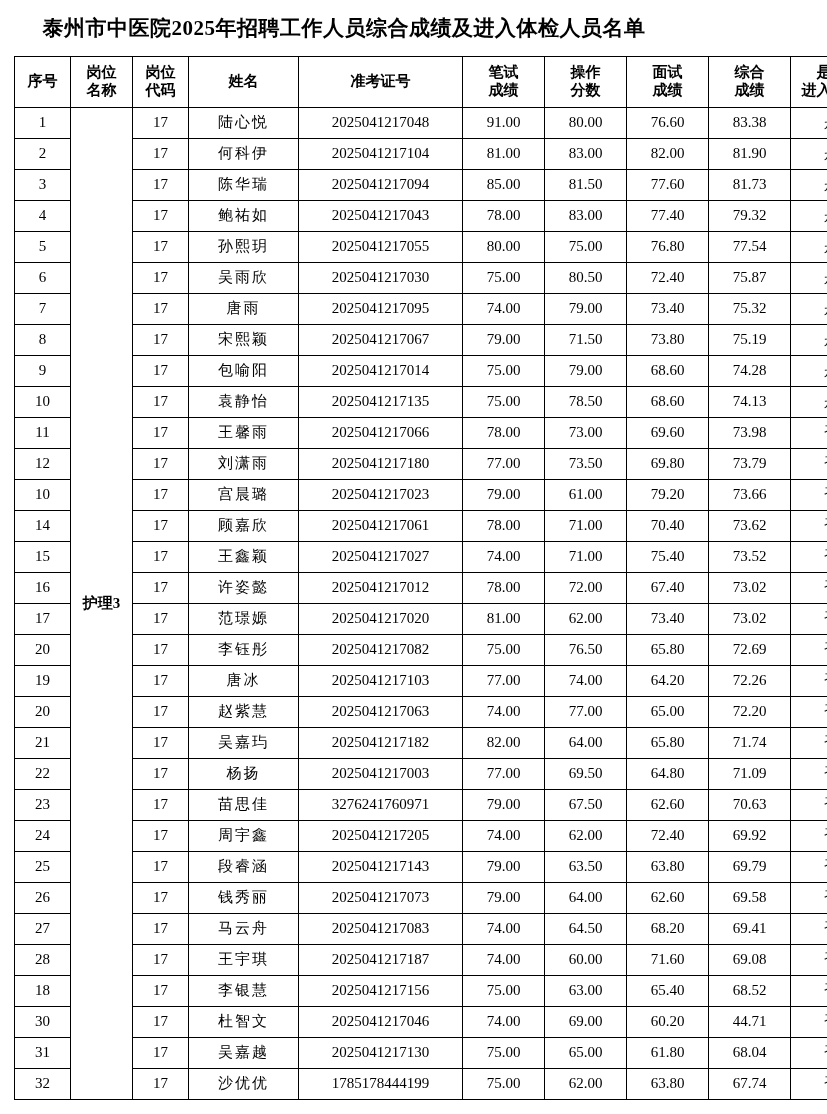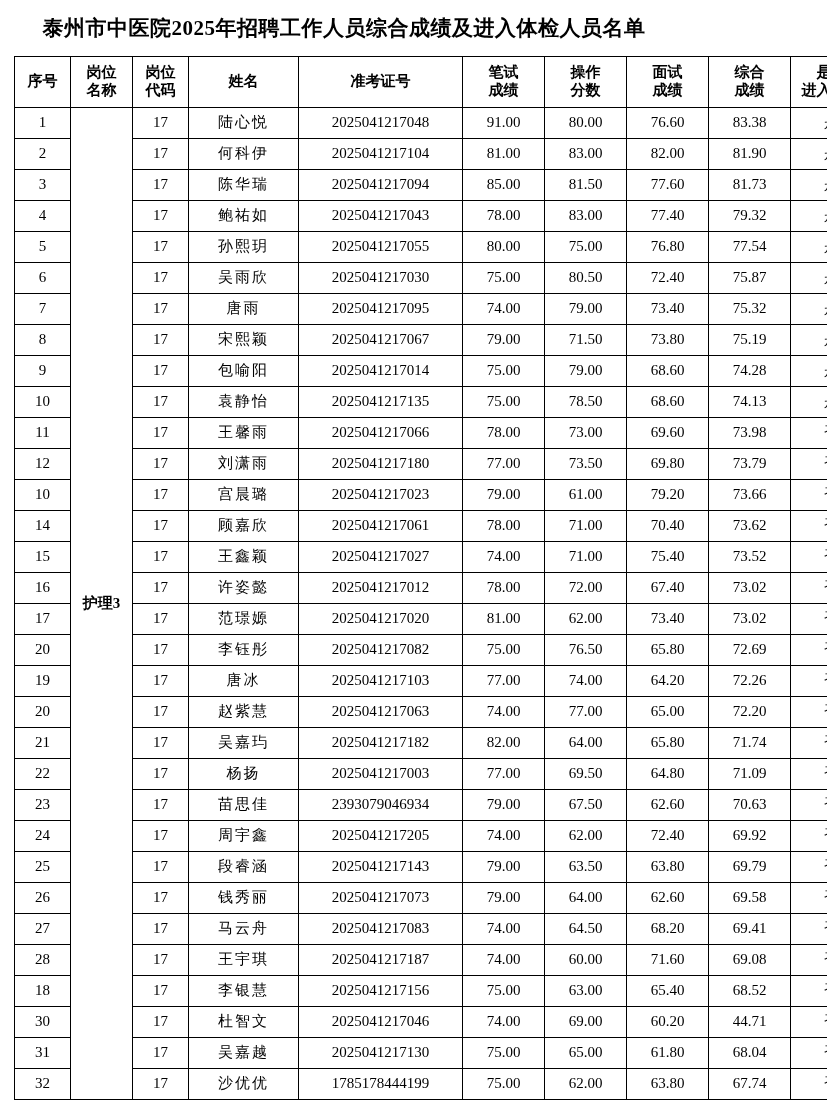--- a/index.html
+++ b/index.html
@@ -374,21 +374,21 @@
           <td class="num-cell">77.00</td>
           <td class="num-cell">69.50</td>
           <td class="num-cell">64.80</td>
           <td class="num-cell">71.09</td>
           <td>否</td>
         </tr>
         <tr>
           <td class="num-cell">23</td>
           <td>17</td>
           <td class="name-cell">苗思佳</td>
-          <td class="num-cell">2393079046934</td>
+          <td class="num-cell">3276241760971</td>
           <td class="num-cell">79.00</td>
           <td class="num-cell">67.50</td>
           <td class="num-cell">62.60</td>
           <td class="num-cell">70.63</td>
           <td>否</td>
         </tr>
         <tr>
           <td class="num-cell">24</td>
           <td>17</td>
           <td class="name-cell">周宇鑫</td>

